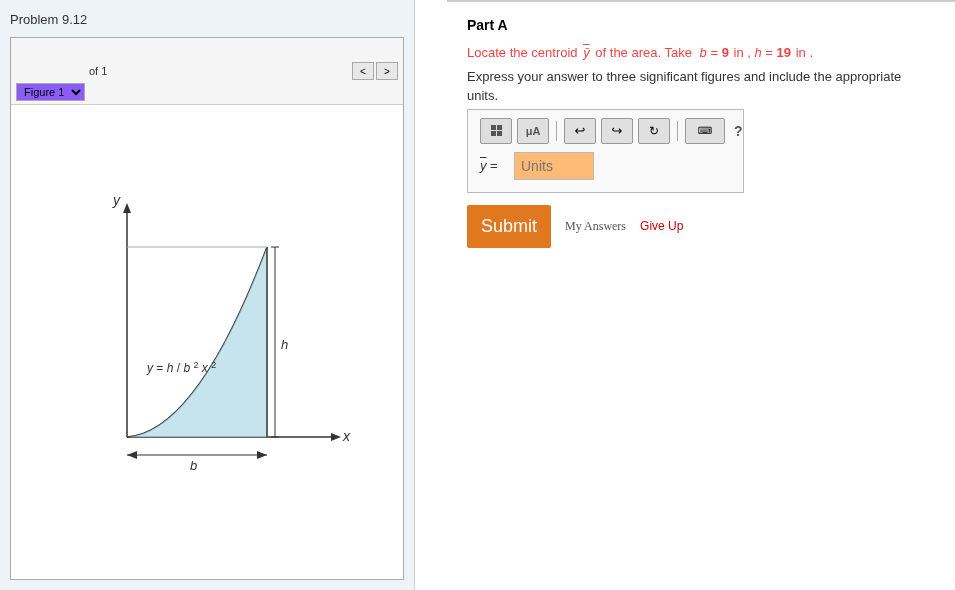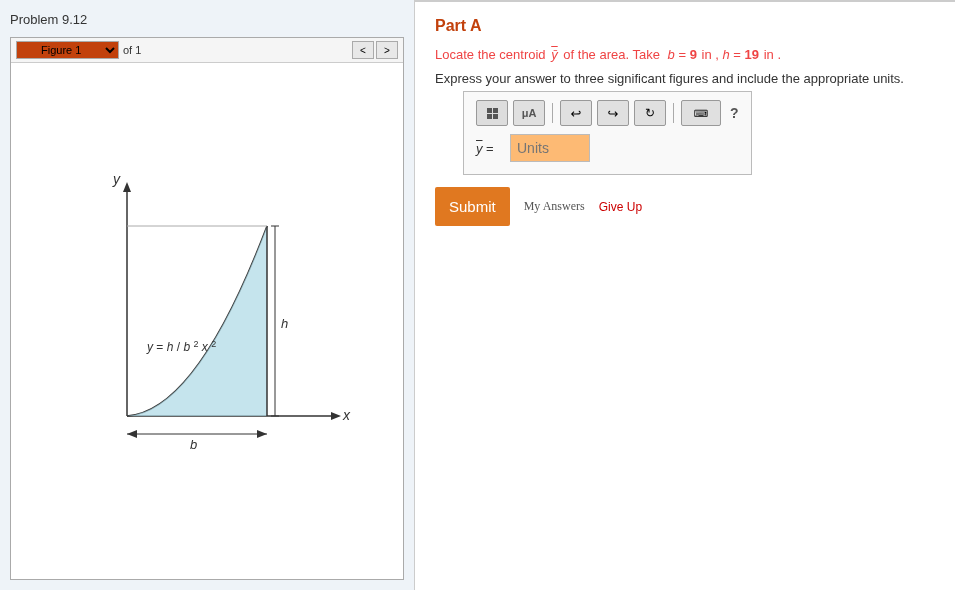--- a/index.html
+++ b/index.html
@@ -10,20 +10,21 @@
       color: #333;
       width: 955px;
       height: 590px;
       overflow: hidden;
     }
 
     .page-container {
       display: flex;
       width: 955px;
       height: 590px;
+      gap: 32px;
     }
 
     
     .left-panel {
       width: 415px;
       min-width: 415px;
       background: #eef3f8;
       border-right: 1px solid #ccc;
       padding: 12px 10px 10px 10px;
       display: flex;
@@ -51,22 +52,23 @@
       align-items: center;
       padding: 3px 5px;
       border-bottom: 1px solid #ccc;
       background: #f5f5f5;
       gap: 4px;
     }
 
     .figure-select {
       font-size: 11px;
       border: 1px solid #aaa;
-      background: #c2410c;
-      padding: 1px 20px;
+      background: #8b5cf6;
+      padding: 1px 3px;
+      margin-top: 42px;
     }
 
     .figure-of-label {
       font-size: 11px;
       color: #333;
     }
 
     .figure-nav-btn {
       width: 22px;
       height: 18px;
@@ -104,23 +106,23 @@
     }
 
     
     .right-panel {
       flex: 1;
       padding: 15px 20px;
       border-top: 2px solid #ccc;
     }
 
     .part-label {
-      font-size: 16px;
+      font-size: 14px;
       font-weight: bold;
-      color: #c2410c;
+      color: #000000;
       margin-bottom: 10px;
     }
 
     .problem-text {
       font-size: 13px;
       color: #ef4444;
       margin-bottom: 4px;
       line-height: 1.5;
     }
 
@@ -136,23 +138,22 @@
       font-size: 13px;
       color: #333;
       margin-bottom: 3px;
       line-height: 1.5;
     }
 
     
     .answer-container {
       border: 1px solid #bbb;
       display: inline-block;
-      padding: 8px 12px 12px 12px;
+      padding: 8px 0 12px 12px;
       background: #f9f9f9;
-      margin-left: 28px;
     }
 
     .toolbar-row {
       display: flex;
       align-items: center;
       gap: 5px;
       margin-bottom: 8px;
     }
 
     .toolbar-btn {
@@ -238,21 +239,21 @@
       align-items: center;
       gap: 14px;
       margin-top: 12px;
     }
 
     .submit-btn {
       background: #e07820;
       color: #fff;
       border: none;
       padding: 11px 14px;
-      font-size: 15px;
+      font-size: 18px;
       cursor: pointer;
       border-radius: 2px;
     }
 
     .my-answers-link {
       color: #555;
       font-size: 12px;
       text-decoration: none;
       cursor: pointer;
       font-family: Liberation Serif, serif;

